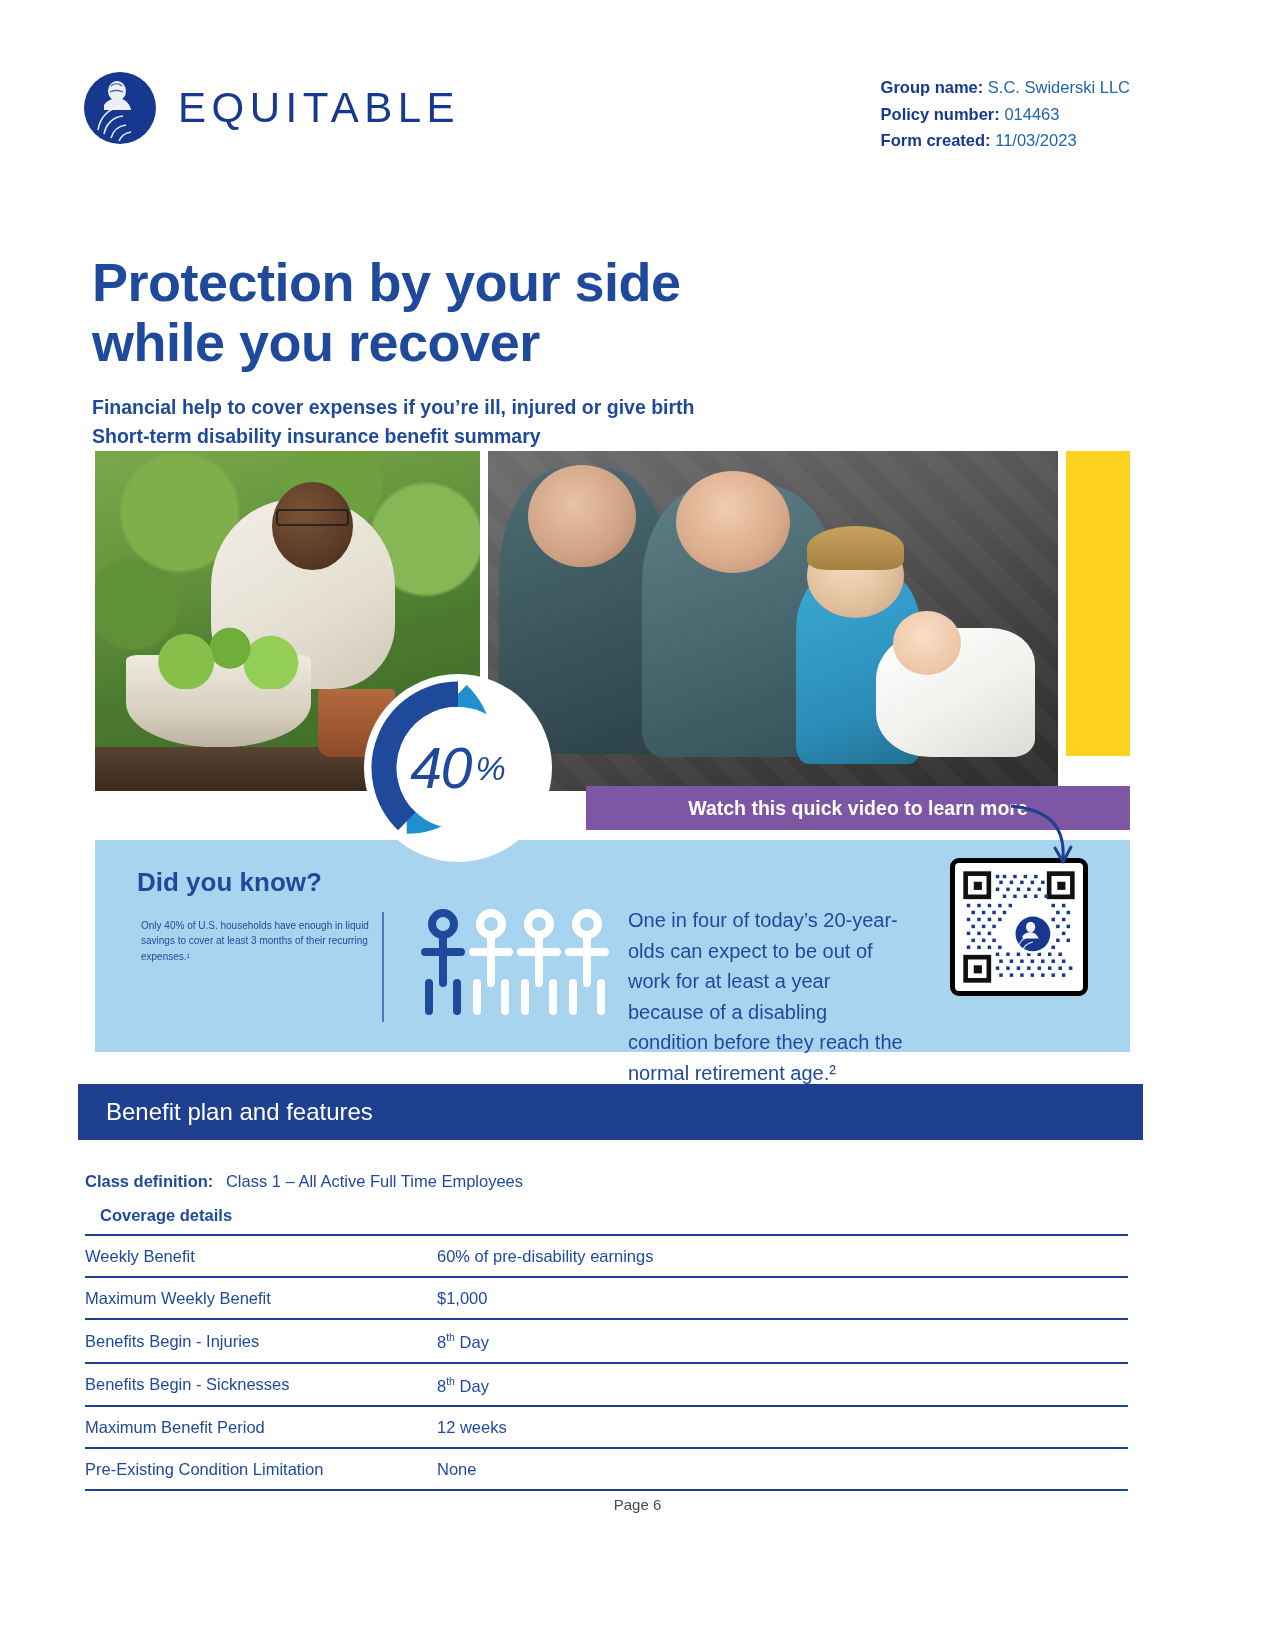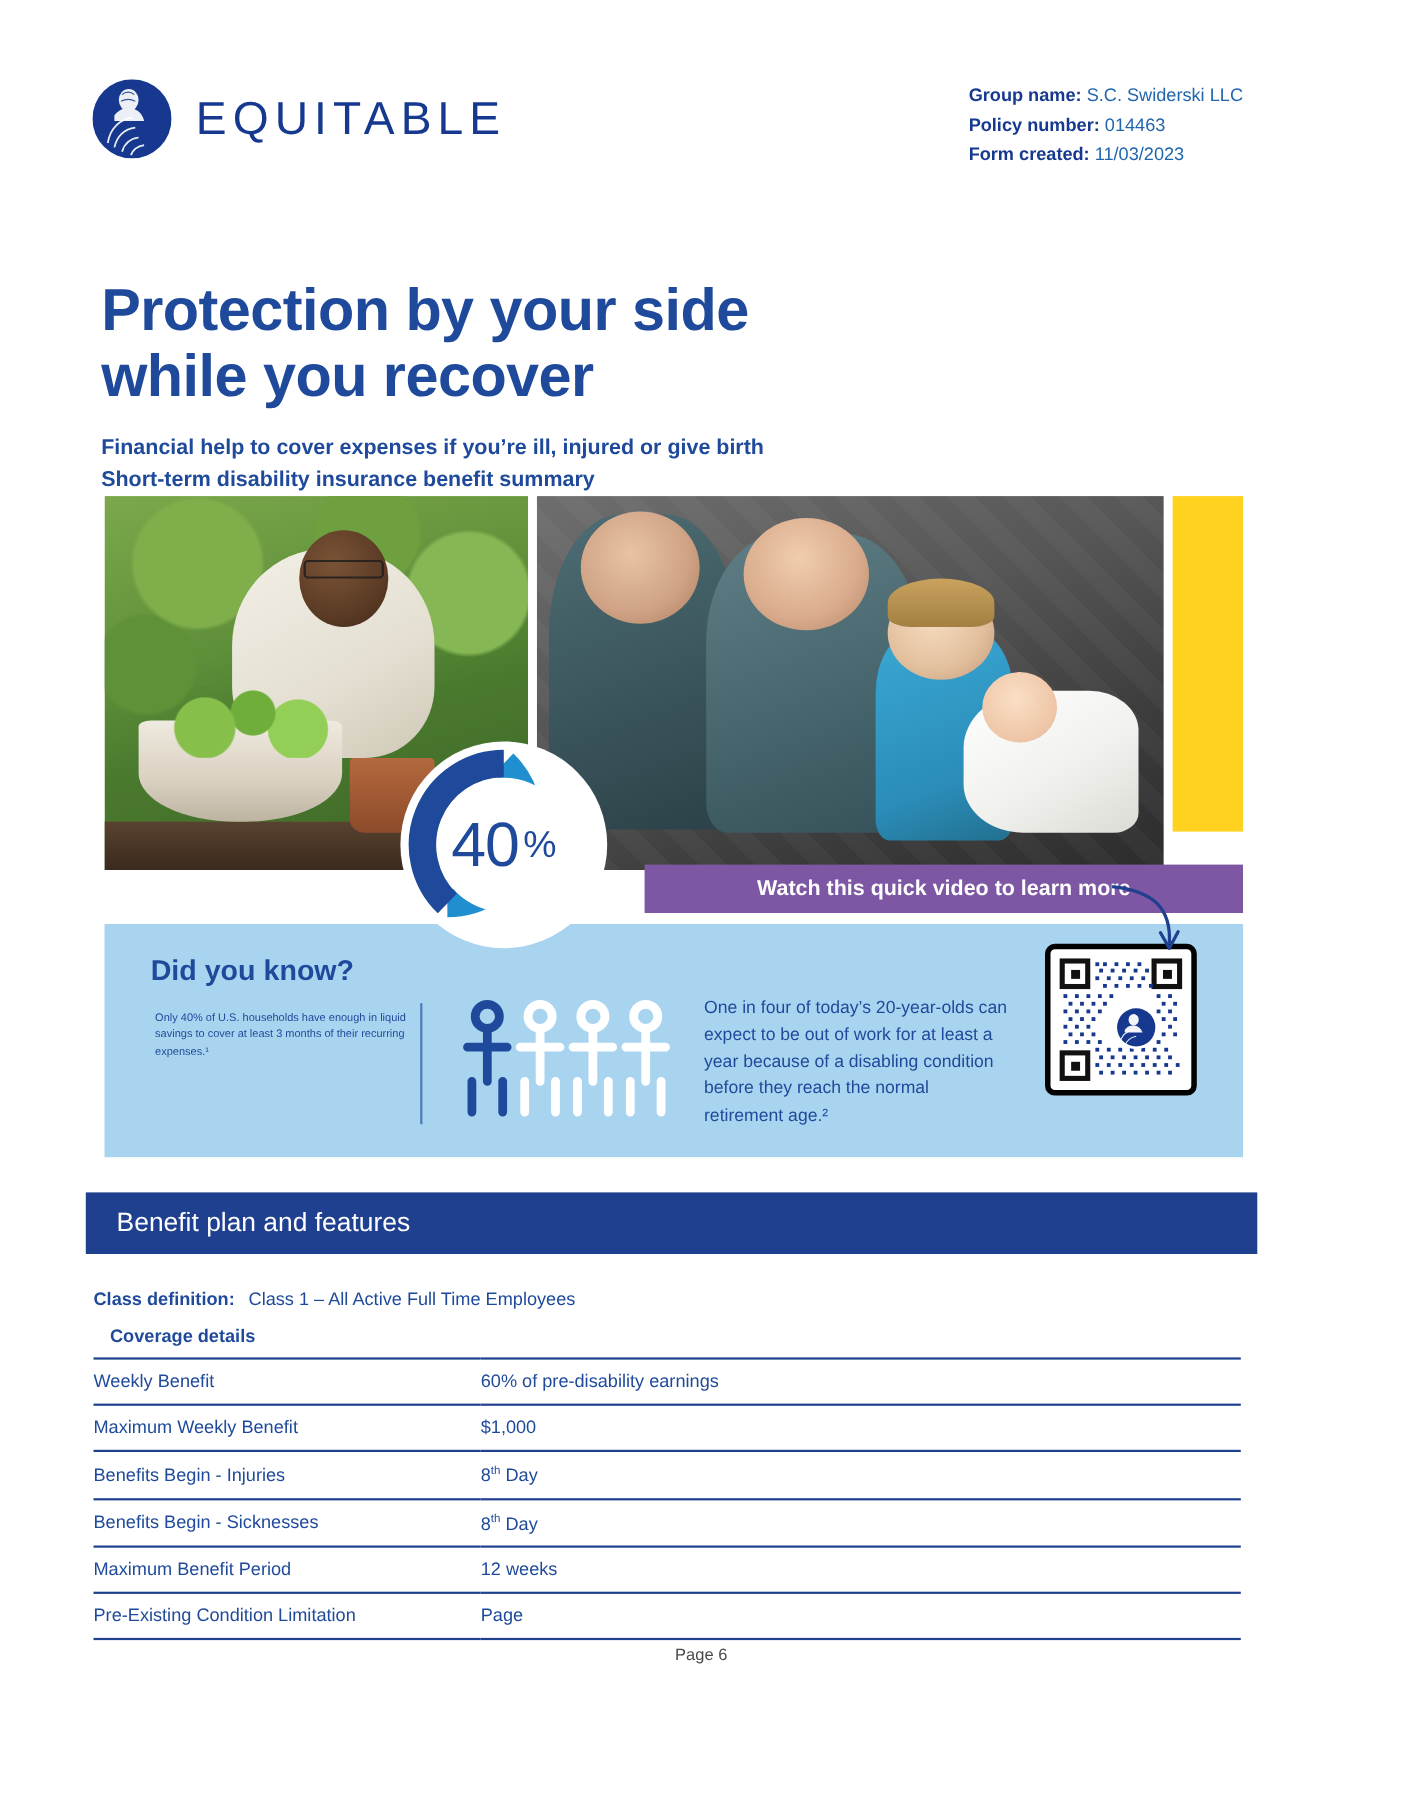--- a/index.html
+++ b/index.html
@@ -213,20 +213,21 @@
   }
   .donut-pct {
     position: absolute;
     inset: 0;
     display: flex;
     align-items: center;
     justify-content: center;
     gap: 4px;
     color: #1f4a9b;
     font-weight: 400;
+    font-style: italic;
   }
   .donut-num { font-size: 57px; letter-spacing: -1px; }
   .donut-sym { font-size: 34px; }
 
   
   .video-banner {
     position: absolute;
     left: 586px; top: 786px;
     width: 544px; height: 44px;
     background: #7e57a4;
@@ -275,23 +276,23 @@
     width: 2px; height: 110px;
     background: #1f4a9b;
     opacity: .65;
   }
   .people-icons {
     position: absolute;
     left: 322px; top: 68px;
   }
   .fact-body {
     position: absolute;
-    left: 545px; top: 65px;
+    left: 533px; top: 65px;
     width: 280px;
-    font-size: 16px;
+    font-size: 20px;
     line-height: 1.53;
     color: #1f4a9b;
   }
   .qr-box {
     position: absolute;
     right: 42px; top: 18px;
     width: 138px; height: 138px;
     background: #ffffff;
     border: 5px solid #000000;
     border-radius: 9px;
@@ -622,20 +623,20 @@
     <tr>
       <td class="k">Benefits Begin - Sicknesses</td>
       <td class="v"><span>8</span><sup>th</sup><span> Day</span></td>
     </tr>
     <tr>
       <td class="k">Maximum Benefit Period</td>
       <td class="v">12 weeks</td>
     </tr>
     <tr>
       <td class="k">Pre-Existing Condition Limitation</td>
-      <td class="v">Page</td>
+      <td class="v">None</td>
     </tr>
   </tbody>
 </table>
 
 <div class="footer">
   <span>Page 6</span>
 </div>
 
 </body></html>

